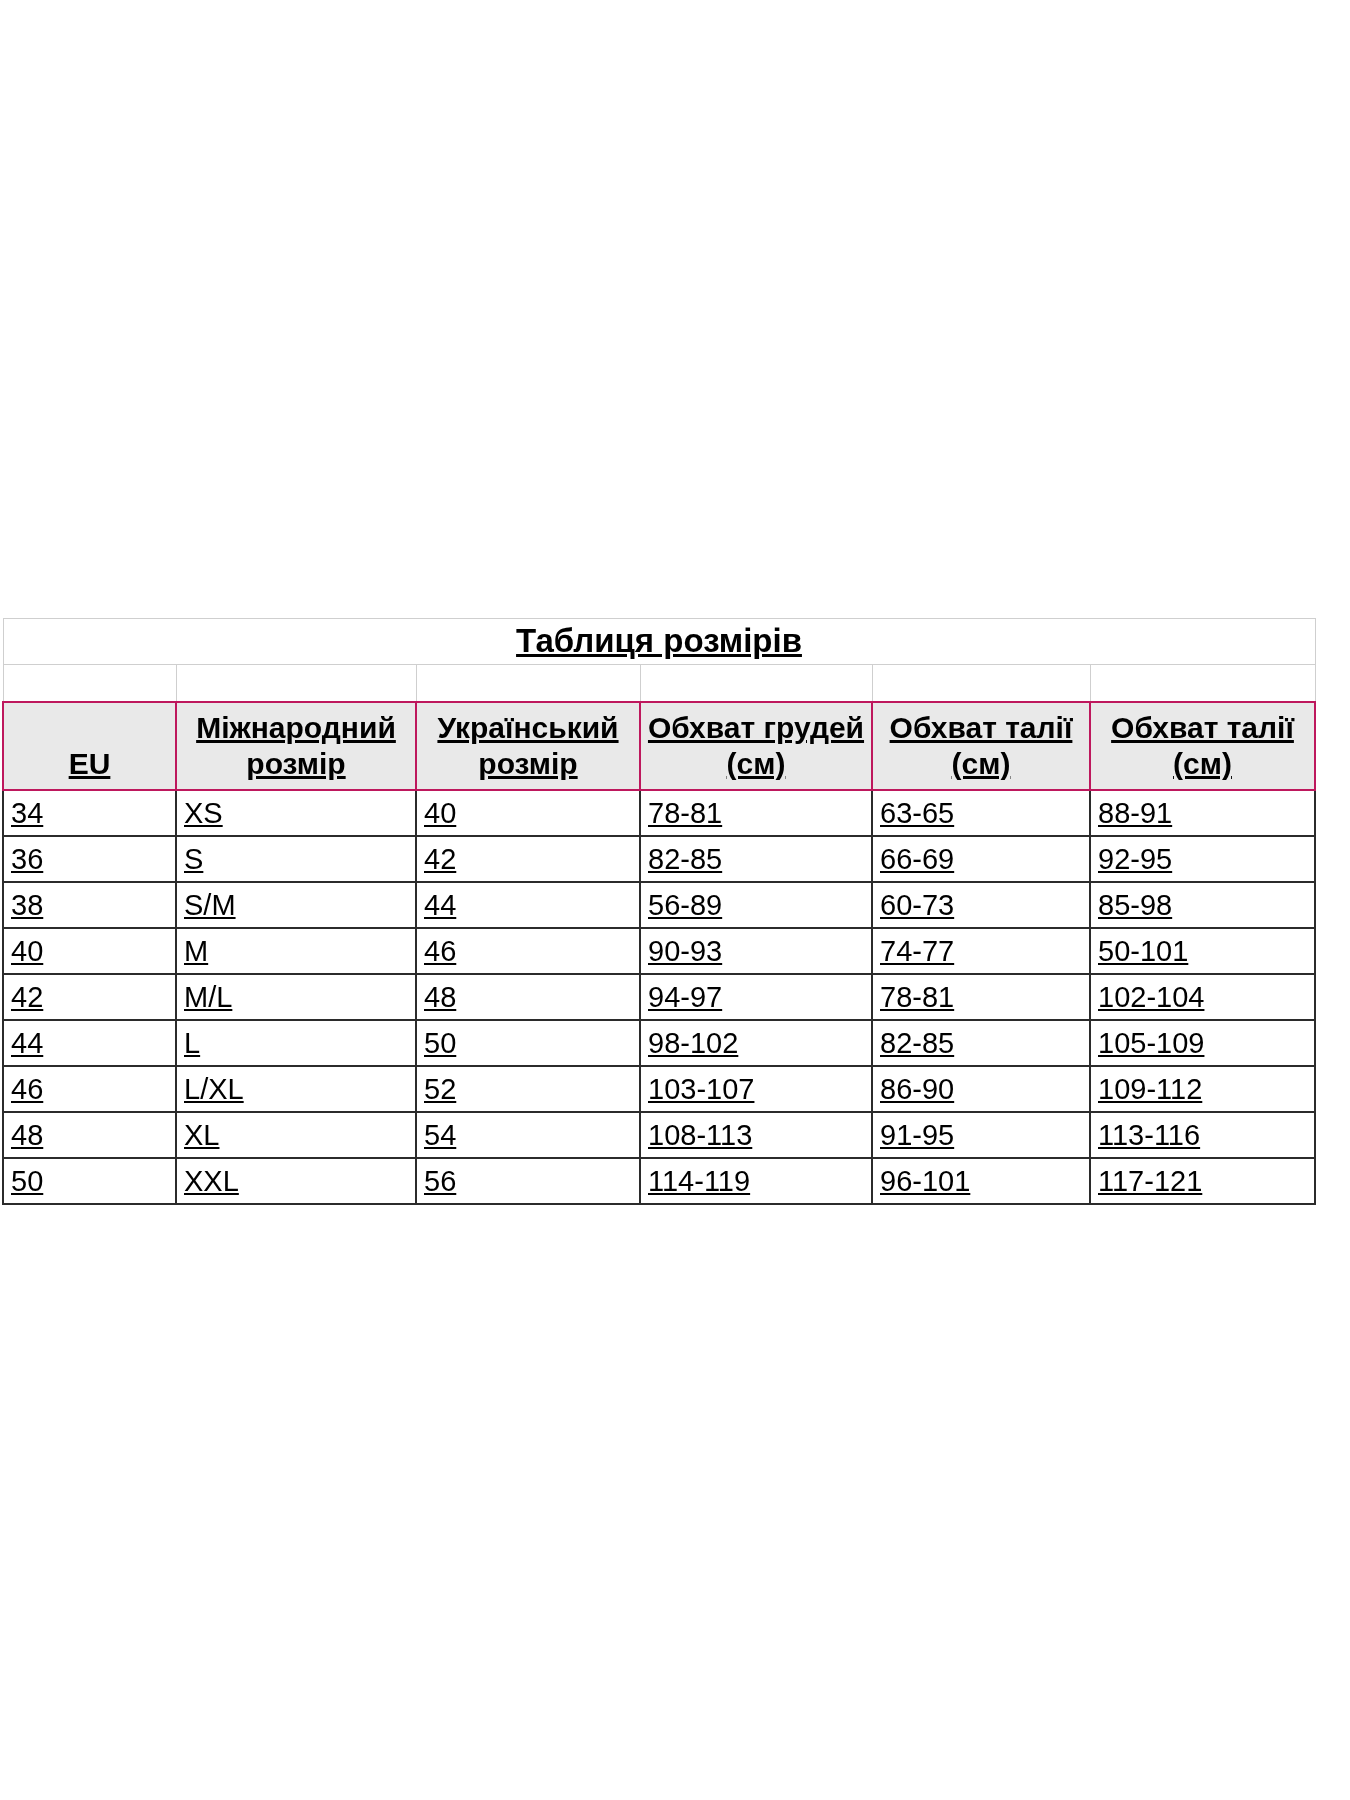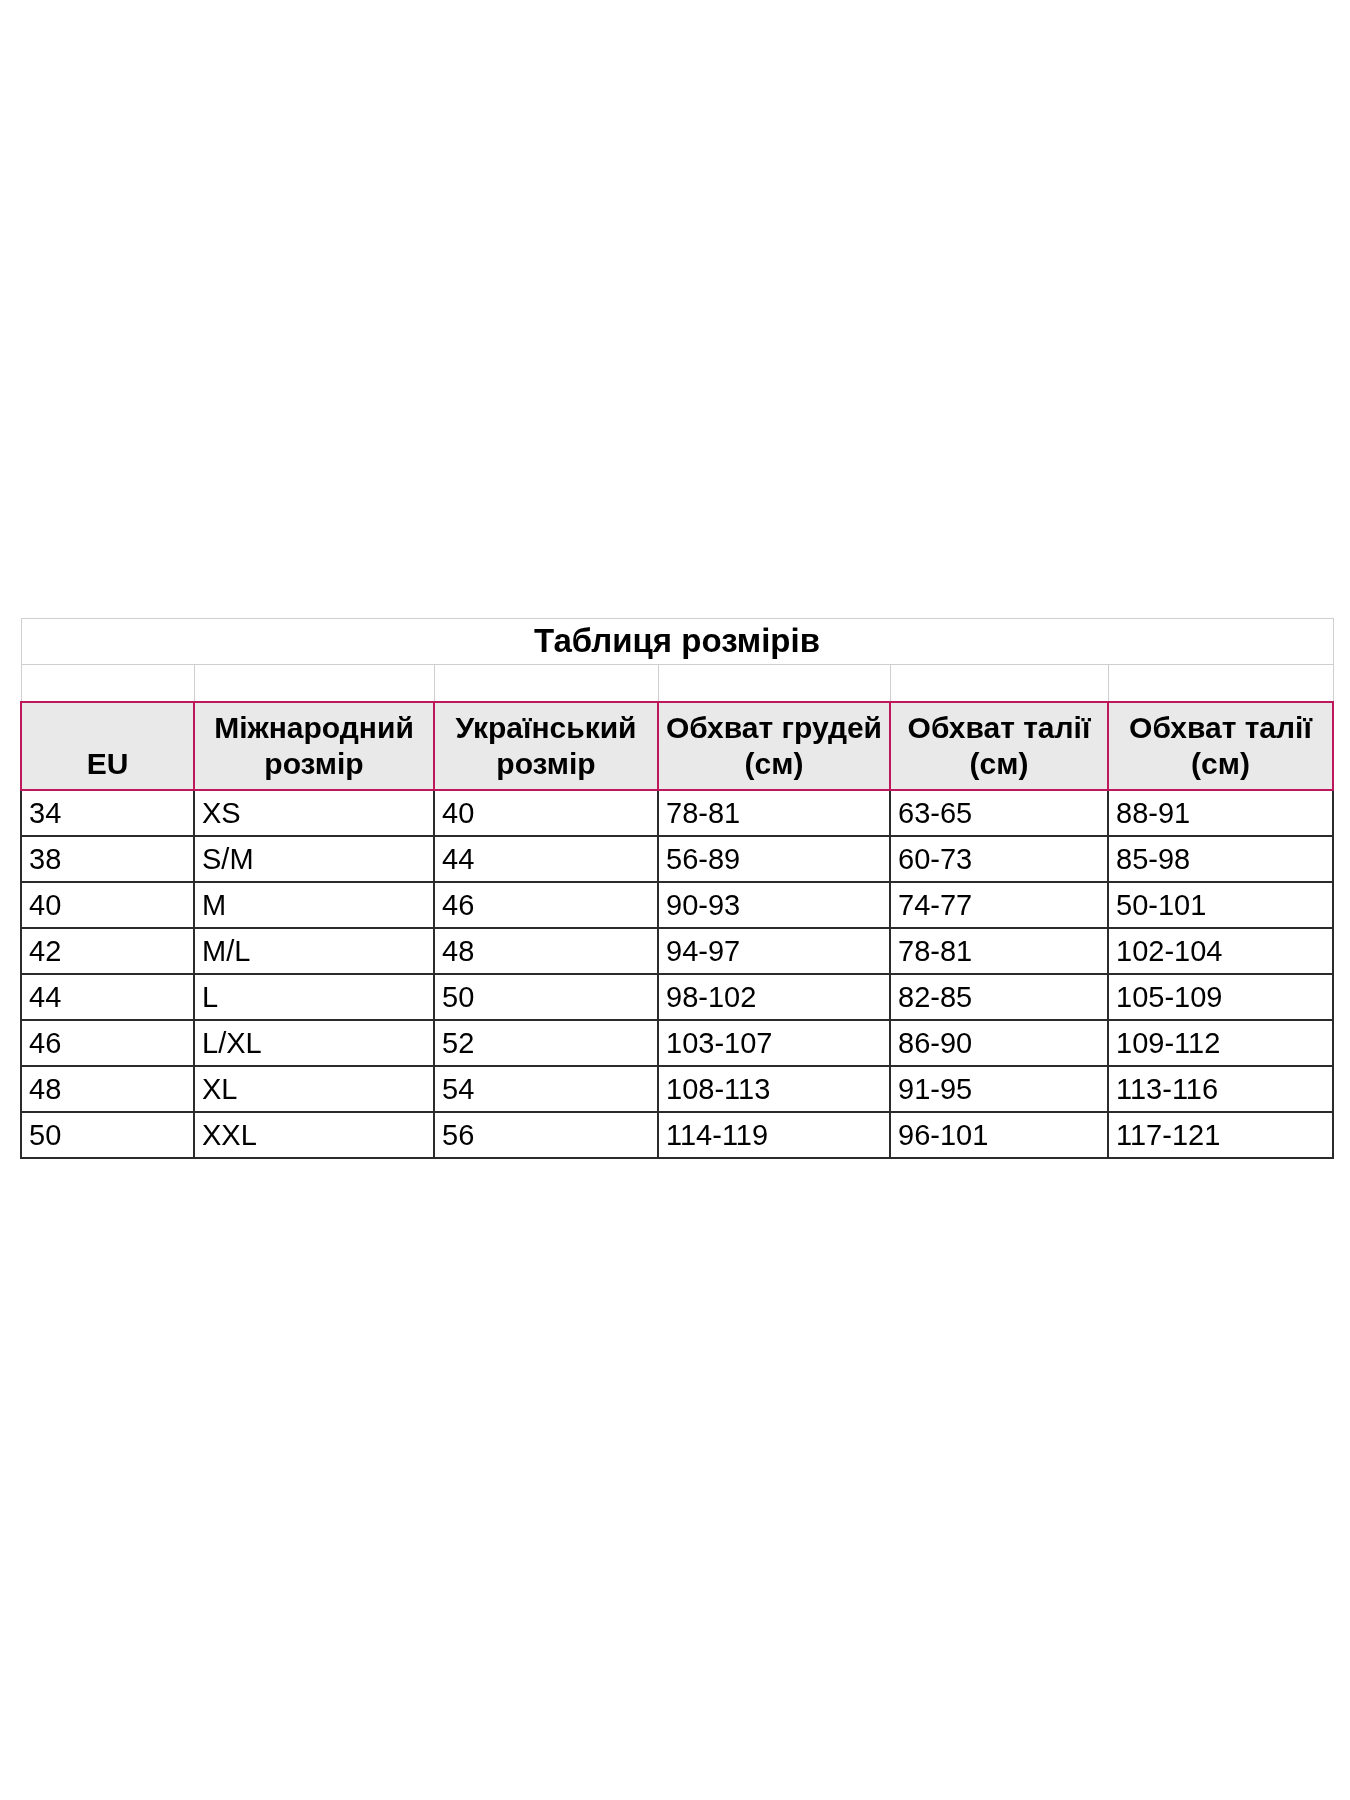--- a/index.html
+++ b/index.html
@@ -10,23 +10,24 @@
   body {
     width: 1350px;
     height: 1800px;
     position: relative;
     overflow: hidden;
     font-family: "Liberation Sans", sans-serif;
     color: #000000;
   }
   .table-wrap {
     position: absolute;
-    left: 20px;
+    left: 2px;
     top: 618px;
     width: 1040px;
+    text-decoration: underline;
   }
   table.size-table {
     width: 1312px;
     table-layout: fixed;
     border-collapse: collapse;
   }
   
   tr.title-row td {
     border: 1px solid #cfcfcf;
     height: 45px;
@@ -111,20 +112,28 @@
 
     <tr class="data-row">
       <td>34</td>
       <td>XS</td>
       <td>40</td>
       <td>78-81</td>
       <td>63-65</td>
       <td>88-91</td>
     </tr>
     <tr class="data-row">
+      <td>36</td>
+      <td>S</td>
+      <td>42</td>
+      <td>82-85</td>
+      <td>66-69</td>
+      <td>92-95</td>
+    </tr>
+    <tr class="data-row">
       <td>38</td>
       <td>S/M</td>
       <td>44</td>
       <td>56-89</td>
       <td>60-73</td>
       <td>85-98</td>
     </tr>
     <tr class="data-row">
       <td>40</td>
       <td>M</td>

